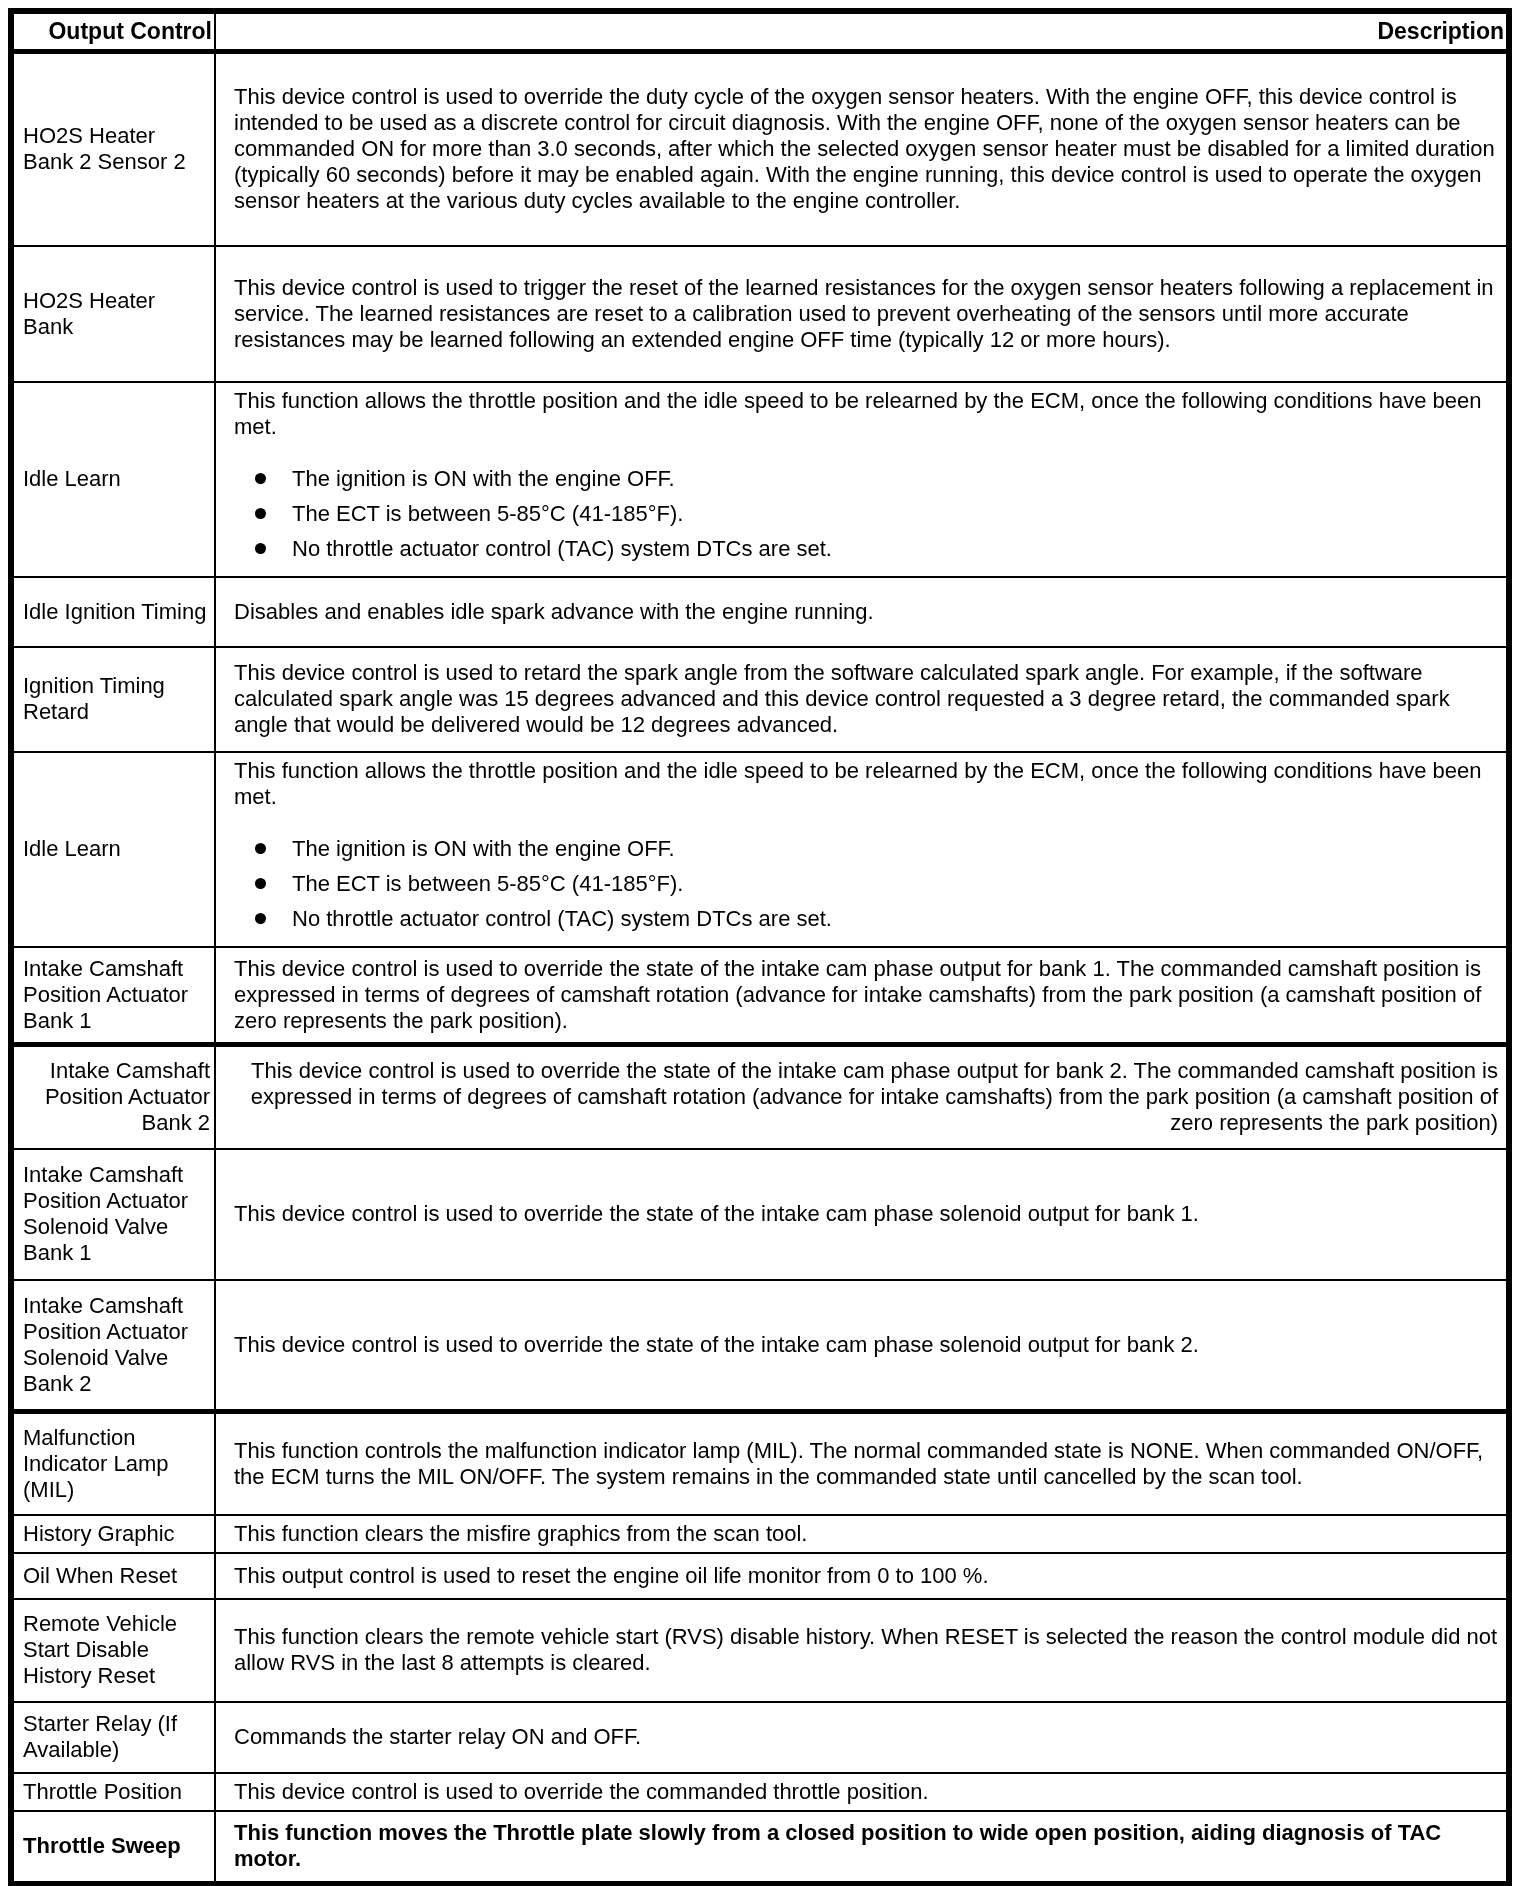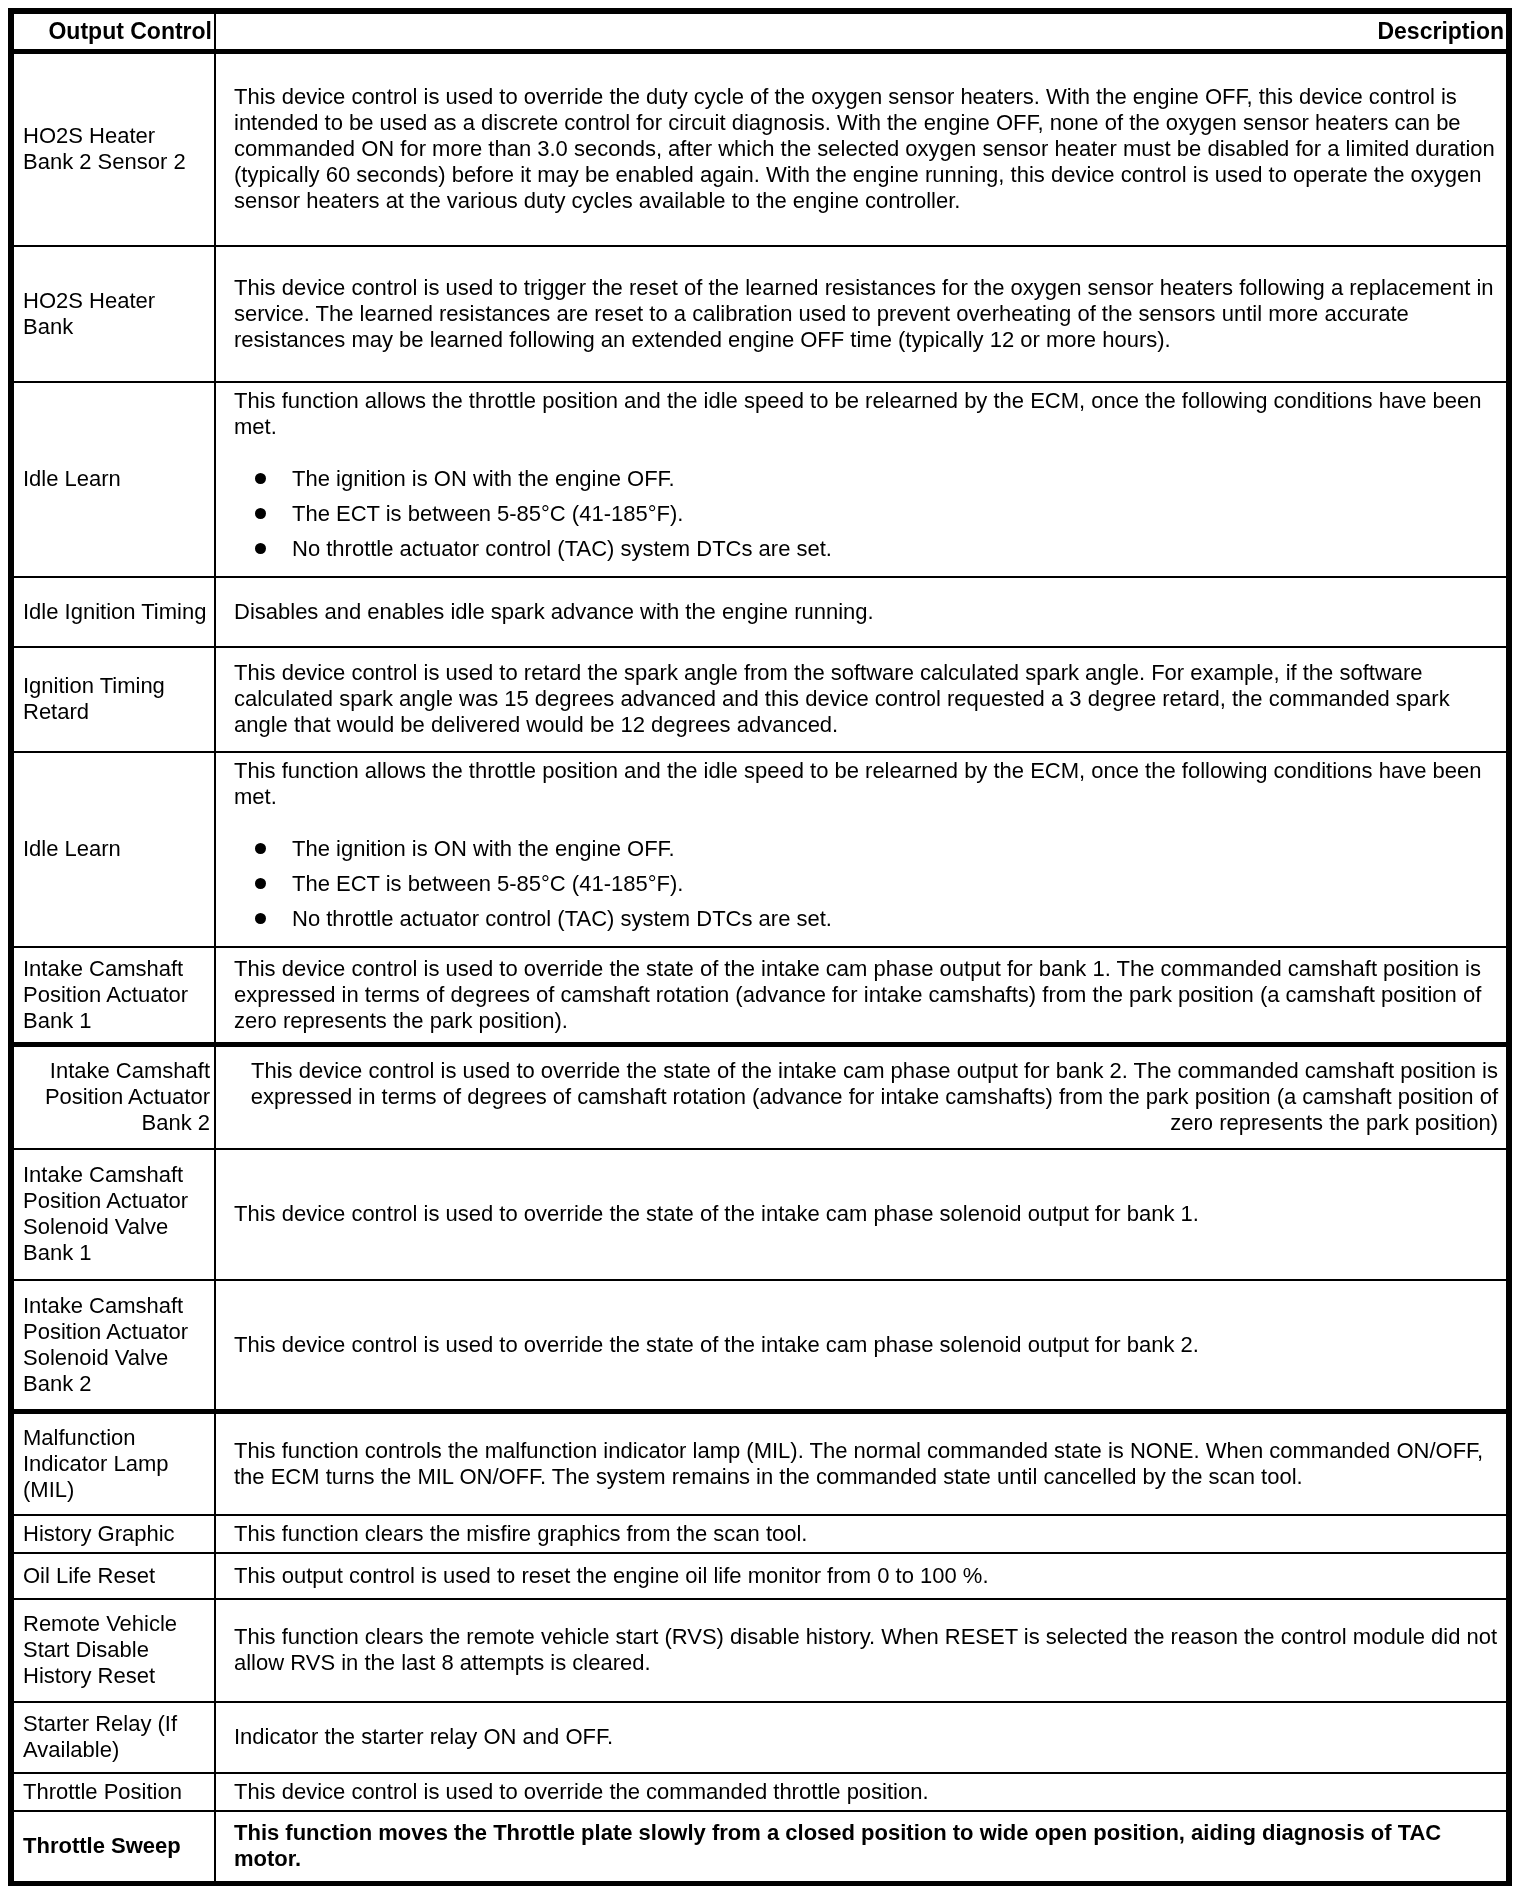--- a/index.html
+++ b/index.html
@@ -174,40 +174,40 @@
         <tr style="height: 38px;">
           <td class="control-cell">
             <div>History Graphic</div>
           </td>
           <td class="desc-cell">
             <p class="desc-par">This function clears the misfire graphics from the scan tool.</p>
           </td>
         </tr>
         <tr style="height: 46px;">
           <td class="control-cell">
-            <div>Oil Life Reset</div>
+            <div>Oil When Reset</div>
           </td>
           <td class="desc-cell">
             <p class="desc-par">This output control is used to reset the engine oil life monitor from 0 to 100 %.</p>
           </td>
         </tr>
         <tr style="height: 103px;">
           <td class="control-cell">
             <div>Remote Vehicle Start Disable History Reset</div>
           </td>
           <td class="desc-cell">
             <p class="desc-par">This function clears the remote vehicle start (RVS) disable history. When RESET is selected the reason the control module did not allow RVS in the last 8 attempts is cleared.</p>
           </td>
         </tr>
         <tr style="height: 71px;">
           <td class="control-cell">
             <div>Starter Relay (If Available)</div>
           </td>
           <td class="desc-cell">
-            <p class="desc-par">Indicator the starter relay ON and OFF.</p>
+            <p class="desc-par">Commands the starter relay ON and OFF.</p>
           </td>
         </tr>
         <tr style="height: 28px;">
           <td class="control-cell">
             <div>Throttle Position</div>
           </td>
           <td class="desc-cell">
             <p class="desc-par">This device control is used to override the commanded throttle position.</p>
           </td>
         </tr>

